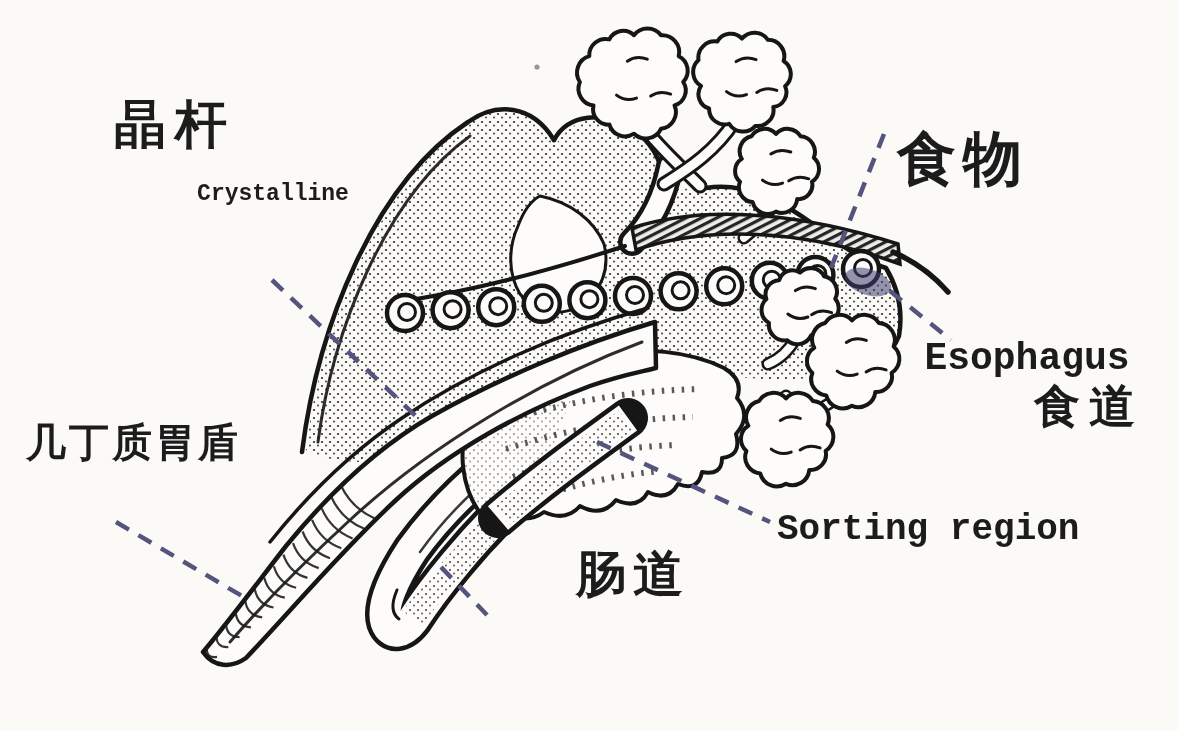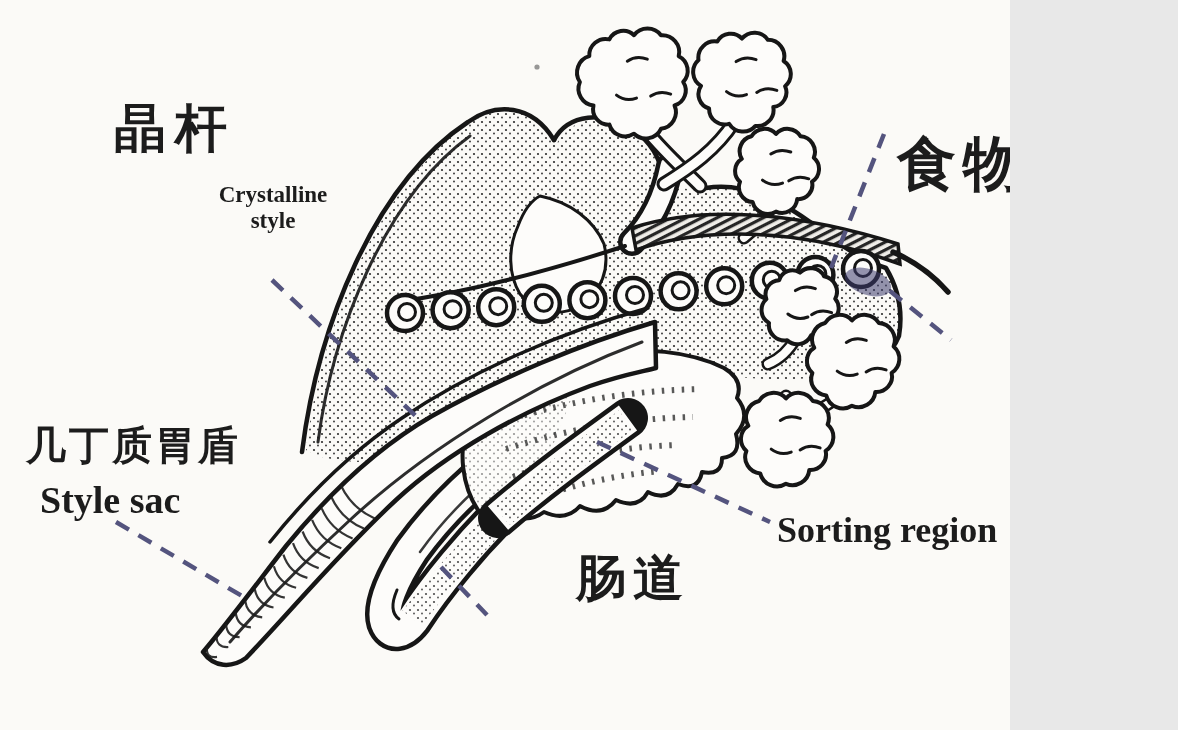--- a/index.html
+++ b/index.html
@@ -2,23 +2,23 @@
 <html style="--ink: #1c1c1c; --leader: #54547e; --bg: #fbfaf7;"><head>
 <meta charset="utf-8">
 <style>
   :root{
     --ink:#1c1c1c;
     --leader:#54547e;
     --bg:#fbfaf7;
   }
   html,body{margin:0;padding:0;background:#e8e8e8;}
   #stage{
-    position:relative;width:1010px;height:730px;overflow:hidden;
+    position:relative;width:1178px;height:730px;overflow:hidden;
     background:var(--bg);
-    font-family:Liberation Serif, serif;
+    font-family:Liberation Mono, monospace;
     color:var(--ink);
   }
   #fig{position:absolute;left:0;top:0;}
   .lbl{position:absolute;font-weight:700;line-height:1.12;white-space:nowrap;color:var(--ink);}
   .ctr{text-align:center;white-space:normal;}
   .zh-cry   {left:114px;top:100px;font-size:52px;letter-spacing:9px;}
   .en-cry   {left:166px;top:182px;width:214px;font-size:23px;}
   .en-food  {left:845px;top:82px;width:240px;font-size:36px;}
   .zh-food  {left:843px;top:131px;width:240px;font-size:59px;letter-spacing:7px;}
   .en-eso   {left:905px;top:338px;width:244px;font-size:38px;}
@@ -193,21 +193,20 @@
       <path class="leader" d="M 884 134 L 831 268"></path>
       <path class="leader" d="M 890 291 L 951 340"></path>
       <path class="leader" d="M 597 442 L 770 522"></path>
       <path class="leader" d="M 441 567 L 487 615"></path>
     </g>
   </svg>
 
   <div class="lbl zh-cry">晶杆</div>
   <div class="lbl en-cry ctr">
     <div>Crystalline</div>
-    <div>style</div>
   </div>
   <div class="lbl zh-food ctr">食物</div>
+  <div class="lbl en-eso ctr">Esophagus</div>
   <div class="lbl zh-eso ctr">食道</div>
   <div class="lbl zh-sac">几丁质胃盾</div>
-  <div class="lbl en-sac">Style sac</div>
   <div class="lbl en-sort">Sorting region</div>
   <div class="lbl zh-int">肠道</div>
 </div>
 
 </body></html>

